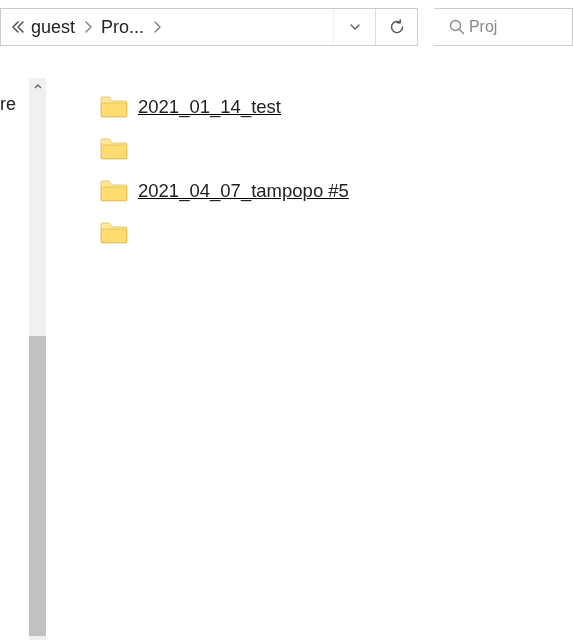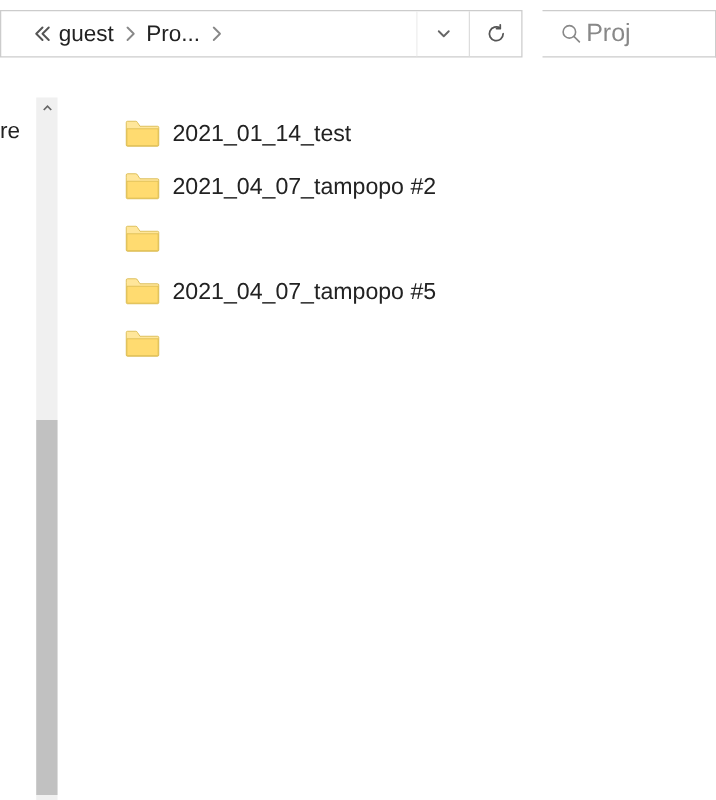--- a/index.html
+++ b/index.html
@@ -7,21 +7,21 @@
 
     .top-row { display: flex; height: 50px; align-items: stretch; padding-top: 8px; padding-bottom: 4px; }
 
     .breadcrumb-bar {
       display: flex; align-items: center;
       border: 1px solid #ccc; height: 38px;
       margin-left: 0; width: 418px;
       position: relative;
     }
     .breadcrumb-left {
-      display: flex; align-items: center; padding: 0 20px;
+      display: flex; align-items: center; padding: 0 4px;
       font-size: 17px; color: #333; flex: 1; overflow: hidden;
     }
     .bc-chev-dbl { margin: 0 4px 0 6px; color: #555; font-size: 16px; }
     .bc-seg { padding: 0 2px; font-size: 18px; color: #222; white-space: nowrap; }
     .bc-chev { margin: 0 6px; color: #888; font-size: 16px; }
     .bc-dropdown {
       width: 42px; height: 100%;
       display: flex; align-items: center; justify-content: center;
       border-left: 1px solid #eee;
     }
@@ -32,21 +32,21 @@
     }
 
     .search-bar {
       display: flex; align-items: center;
       border: 1px solid #ccc; border-left: none;
       height: 38px; flex: 1;
       margin-left: 16px;
       padding-left: 12px;
     }
     .search-bar input {
-      border: none; outline: none; font-size: 20px; color: #0f766e;
+      border: none; outline: none; font-size: 16px; color: #0f766e;
       width: 100%; background: transparent;
     }
     .search-bar input::placeholder { color: #888; }
     .search-icon-box { width: 28px; display: flex; align-items: center; justify-content: center; }
 
     .content-row { display: flex; height: calc(100% - 50px); }
 
     .sidebar {
       width: 40px;
       position: relative;
@@ -73,20 +73,21 @@
       width: 17px; background: #c1c1c1;
       position: absolute; top: 258px; height: 300px;
     }
 
     .folder-list {
       padding-top: 36px; padding-left: 60px; flex: 1;
     }
     .folder-item {
       display: flex; align-items: center;
       height: 42px;
+      text-decoration: underline;
     }
     .folder-icon {
       width: 28px; height: 22px;
       margin-right: 10px;
       position: relative;
     }
     .folder-icon svg { width: 28px; height: 22px; }
     .folder-label {
       font-size: 18.5px; color: #222;
     }
@@ -166,29 +167,20 @@
         </span>
         <span class="folder-label">2021_01_14_test</span>
       </div>
       <div class="folder-item">
         <span class="folder-icon">
           <svg viewBox="0 0 28 22">
   <path d="M1 4 L1 20 Q1 21 2 21 L26 21 Q27 21 27 20 L27 6 Q27 5 26 5 L12 5 L10 2 Q9.6 1 8.6 1 L2 1 Q1 1 1 2 Z" fill="#FFE69A" stroke="#D9B94E" stroke-width="0.7"></path>
   <path d="M1.5 7 L26.5 7 L26.5 20 Q26.5 20.5 26 20.5 L2 20.5 Q1.5 20.5 1.5 20 Z" fill="#FFDB70" stroke="#D9B94E" stroke-width="0.6"></path>
 </svg>
         </span>
-        <span class="folder-label">2021_04_07_tampopo #2</span>
-      </div>
-      <div class="folder-item">
-        <span class="folder-icon">
-          <svg viewBox="0 0 28 22">
-  <path d="M1 4 L1 20 Q1 21 2 21 L26 21 Q27 21 27 20 L27 6 Q27 5 26 5 L12 5 L10 2 Q9.6 1 8.6 1 L2 1 Q1 1 1 2 Z" fill="#FFE69A" stroke="#D9B94E" stroke-width="0.7"></path>
-  <path d="M1.5 7 L26.5 7 L26.5 20 Q26.5 20.5 26 20.5 L2 20.5 Q1.5 20.5 1.5 20 Z" fill="#FFDB70" stroke="#D9B94E" stroke-width="0.6"></path>
-</svg>
-        </span>
       </div>
       <div class="folder-item">
         <span class="folder-icon">
           <svg viewBox="0 0 28 22">
   <path d="M1 4 L1 20 Q1 21 2 21 L26 21 Q27 21 27 20 L27 6 Q27 5 26 5 L12 5 L10 2 Q9.6 1 8.6 1 L2 1 Q1 1 1 2 Z" fill="#FFE69A" stroke="#D9B94E" stroke-width="0.7"></path>
   <path d="M1.5 7 L26.5 7 L26.5 20 Q26.5 20.5 26 20.5 L2 20.5 Q1.5 20.5 1.5 20 Z" fill="#FFDB70" stroke="#D9B94E" stroke-width="0.6"></path>
 </svg>
         </span>
         <span class="folder-label">2021_04_07_tampopo #5</span>
       </div>

